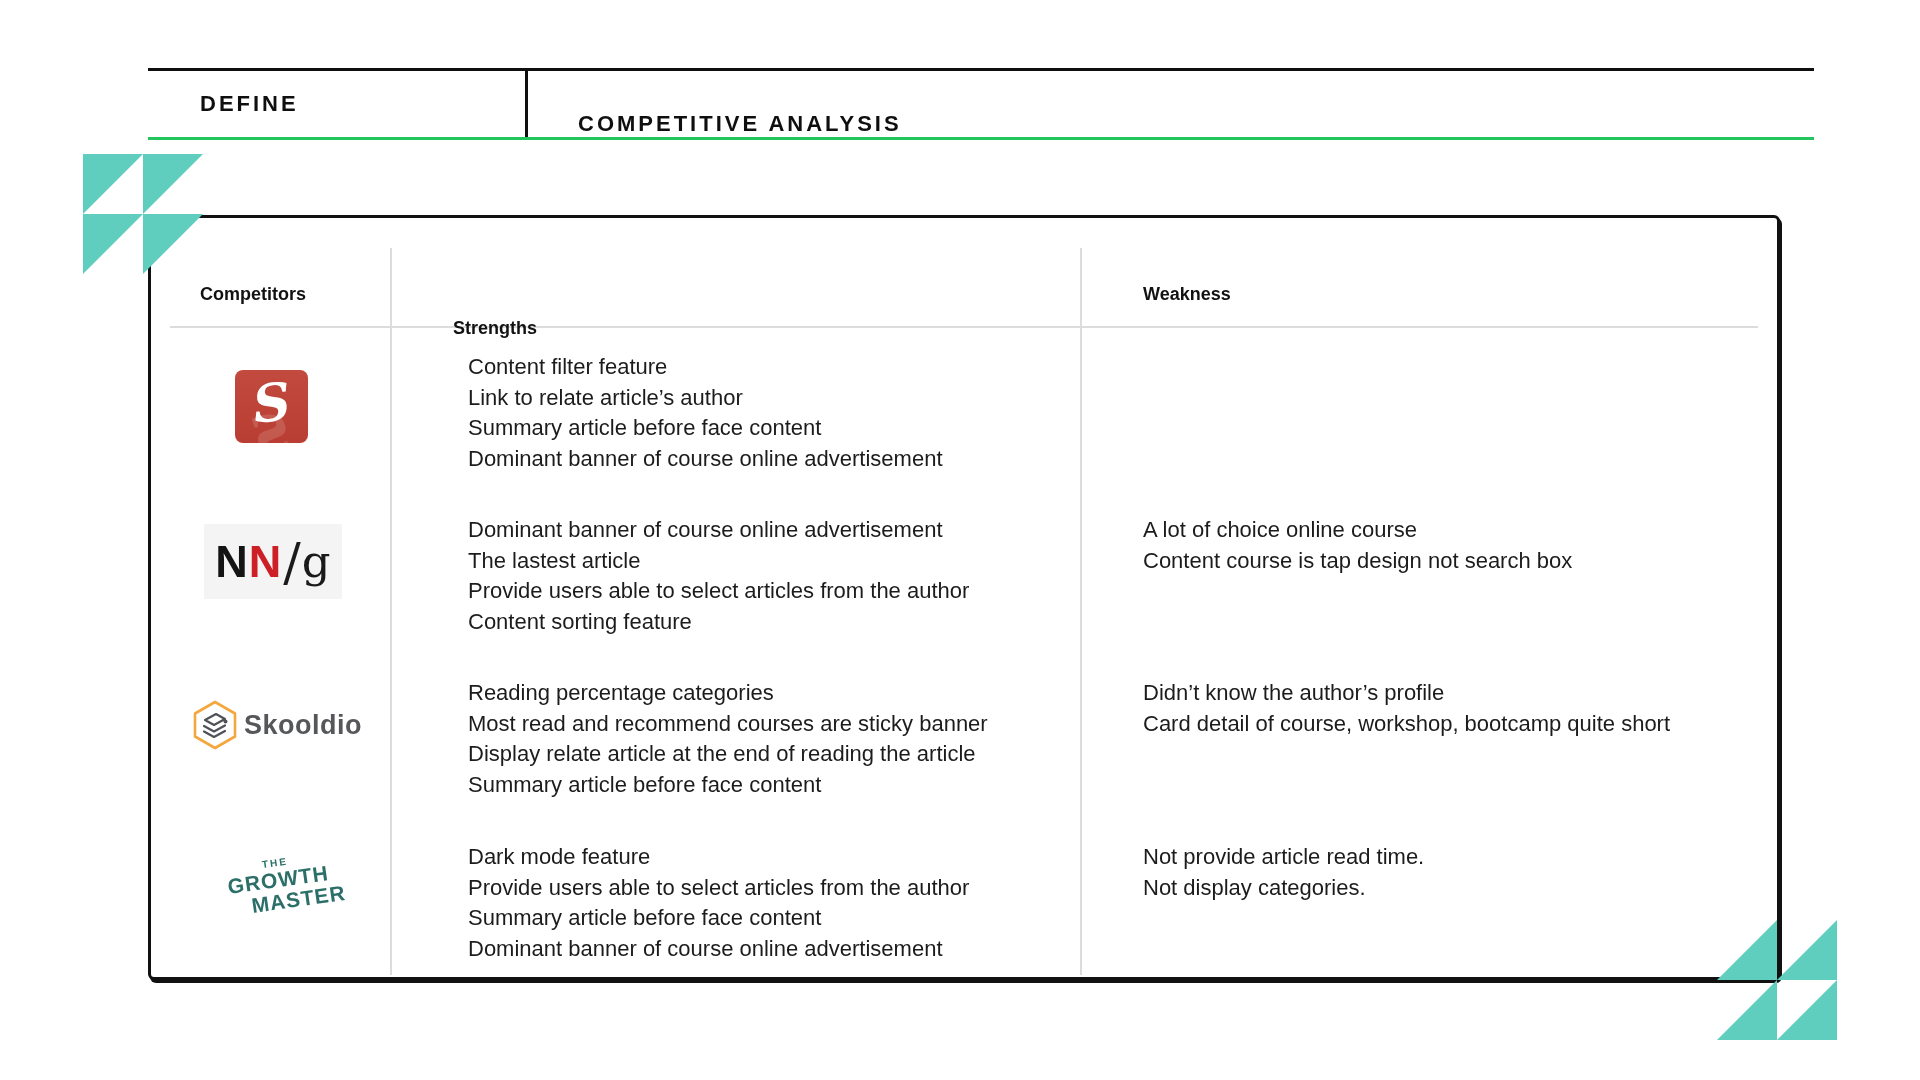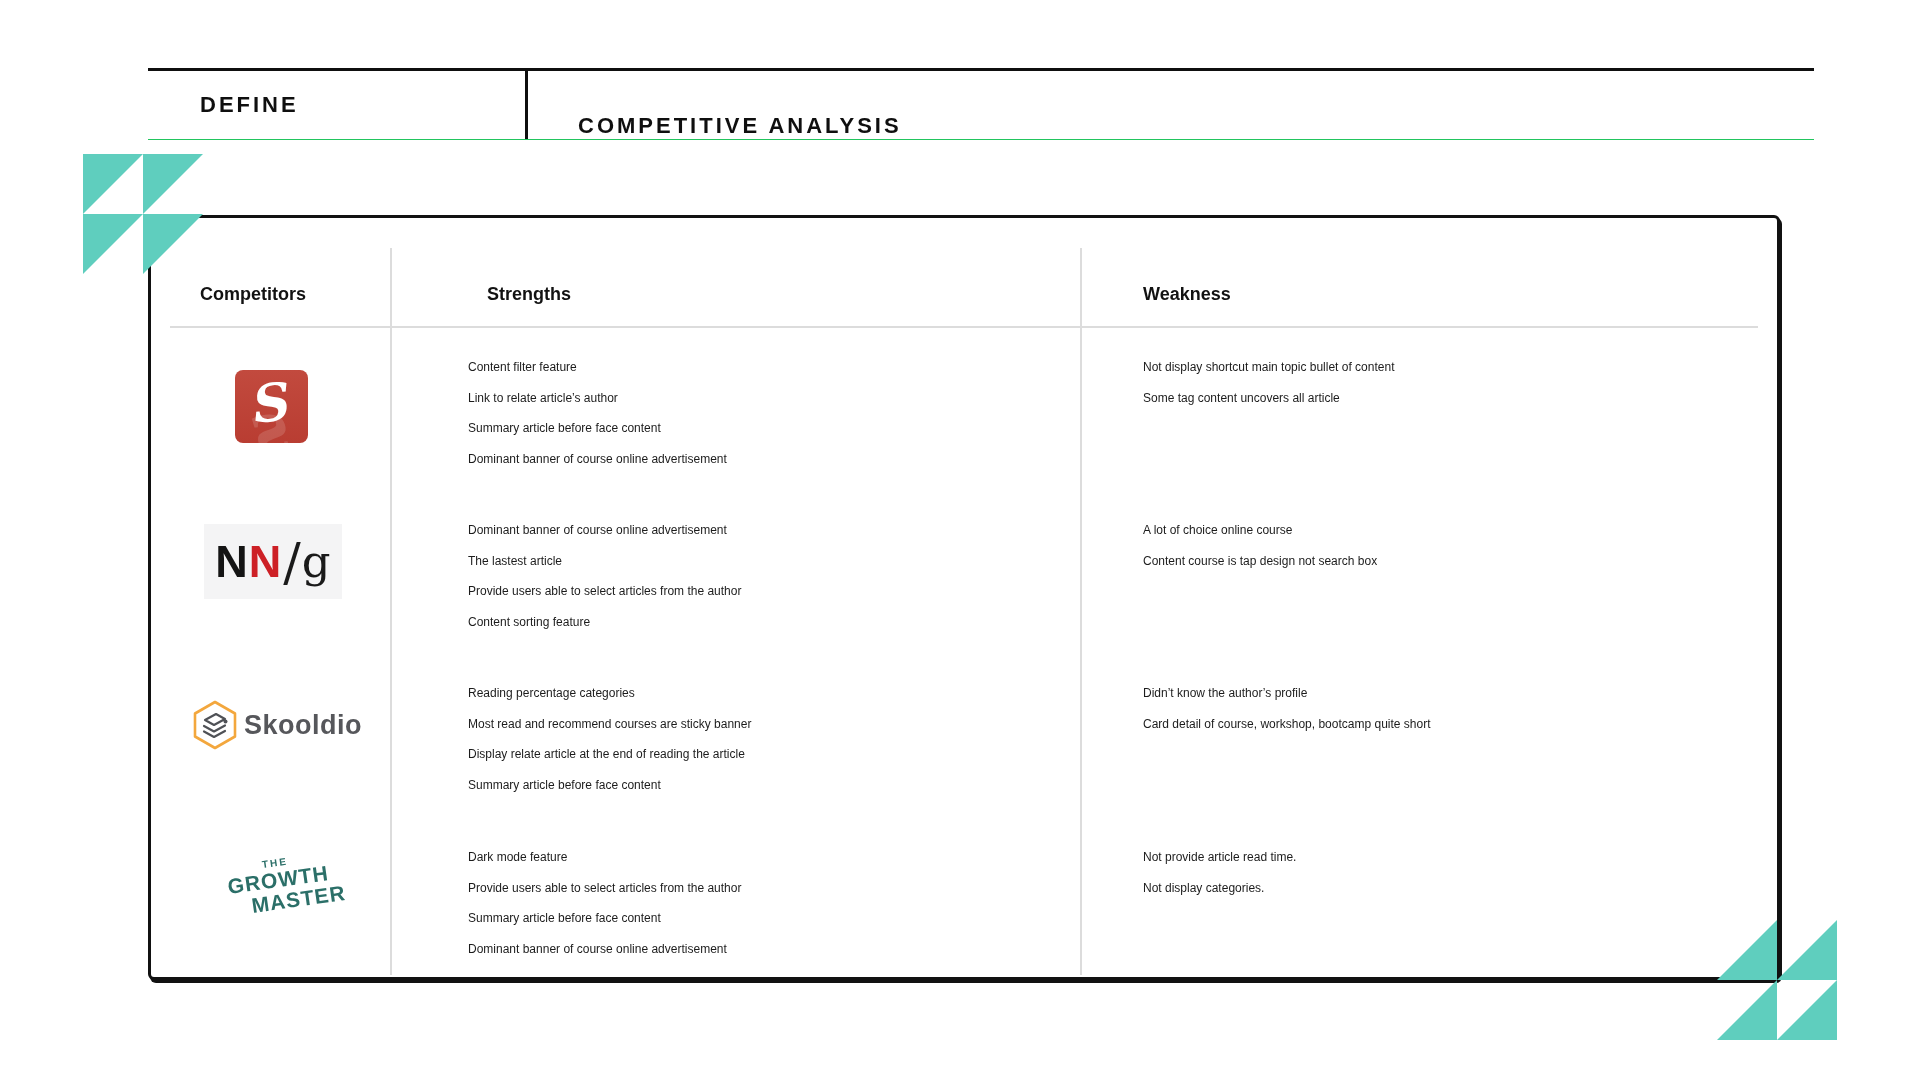--- a/index.html
+++ b/index.html
@@ -1,21 +1,21 @@
 <!DOCTYPE html>
 <html><head>
 <meta charset="utf-8">
 <style>
   html,body{margin:0;padding:0;background:#ffffff;}
   .page{position:relative;width:1920px;height:1080px;background:#ffffff;overflow:hidden;
         font-family:"Liberation Sans",sans-serif;color:#1c1c1c;}
 
   
   .header-bar{position:absolute;left:148px;top:68px;width:1666px;height:72px;
-              border-top:3px solid #0f0f0f;border-bottom:1px solid #22c55e;
+              border-top:3px solid #0f0f0f;border-bottom:3px solid #22c55e;
               display:flex;box-sizing:border-box;}
   .header-cell-define{width:377px;display:flex;align-items:center;padding-left:52px;box-sizing:border-box;}
   .header-cell-title{flex:1;display:flex;align-items:flex-end;padding-left:50px;
                      border-left:3px solid #0f0f0f;box-sizing:border-box;}
   .header-label{font-size:22px;font-weight:700;letter-spacing:3px;color:#0f0f0f;}
 
   
   .deco{position:absolute;width:120px;height:120px;z-index:5;}
   .deco-tl{left:83px;top:154px;}
   .deco-br{left:1717px;top:920px;}
@@ -24,24 +24,24 @@
   .card{position:absolute;left:148px;top:215px;width:1632px;height:765px;box-sizing:border-box;
         background:#ffffff;border:3px solid #111111;border-radius:6px;
         box-shadow:2px 3px 0 #111111;z-index:1;}
   .col-divider{position:absolute;top:30px;bottom:2px;width:2px;background:#dcdcdc;}
   .col-divider.d1{left:239px;}
   .col-divider.d2{left:929px;}
   .head-rule{position:absolute;top:108px;left:19px;right:19px;height:2px;background:#dcdcdc;}
 
   .col-head{position:absolute;top:66px;font-size:18px;font-weight:700;color:#121212;}
   .col-head.competitors{left:49px;}
-  .col-head.strengths{left:336px;}
+  .col-head.strengths{left:302px;margin-top:34px;}
   .col-head.weakness{left:992px;}
 
-  .cell-lines{position:absolute;font-size:12px;line-height:30.5px;color:#1c1c1c;}
+  .cell-lines{position:absolute;font-size:22px;line-height:30.5px;color:#1c1c1c;}
   .cell-lines div{white-space:nowrap;}
   .s-col{left:317px;}
   .w-col{left:992px;}
   .row-1{top:134px;} .row-2{top:297px;} .row-3{top:460px;} .row-4{top:624px;}
 
   
   .logo-skillshare{position:absolute;left:84px;top:152px;width:73px;height:73px;border-radius:8px;
         background:linear-gradient(180deg,#c24a3e 0%,#b93d32 100%);
         display:flex;align-items:center;justify-content:center;overflow:hidden;}
   .ss-s{font-family:"DejaVu Serif",serif;font-style:italic;font-weight:700;font-size:52px;
@@ -106,24 +106,20 @@
     <div class="logo-skillshare">
       <span class="ss-s">S</span>
       <span class="ss-s-reflect">S</span>
     </div>
     <div class="cell-lines s-col row-1">
       <div>Content filter feature</div>
       <div>Link to relate article’s author</div>
       <div>Summary article before face content</div>
       <div>Dominant banner of course online advertisement</div>
     </div>
-    <div class="cell-lines w-col row-1">
-      <div>Not display shortcut main topic bullet of content</div>
-      <div>Some tag content uncovers all article</div>
-    </div>
 
     <div class="logo-nng">
       <span class="nng-n">N</span>
       <span class="nng-n red">N</span>
       <span class="nng-slash">/</span>
       <span class="nng-g">g</span>
     </div>
     <div class="cell-lines s-col row-2">
       <div>Dominant banner of course online advertisement</div>
       <div>The lastest article</div>

